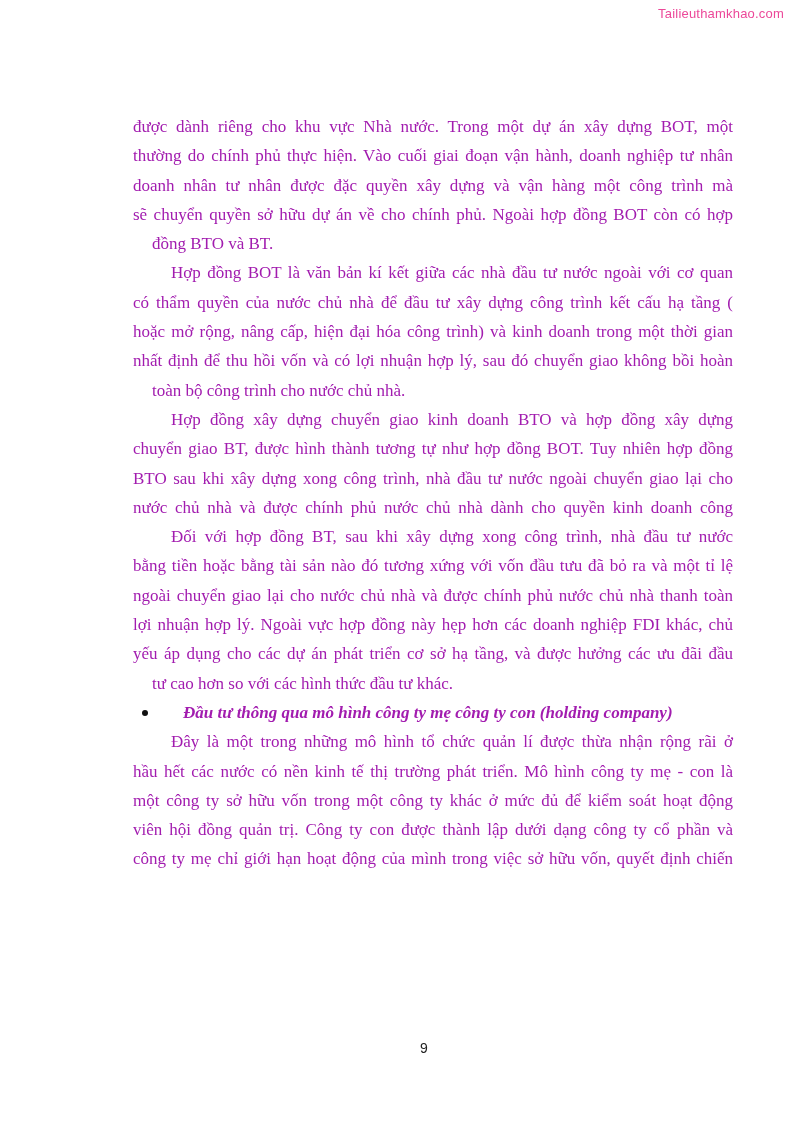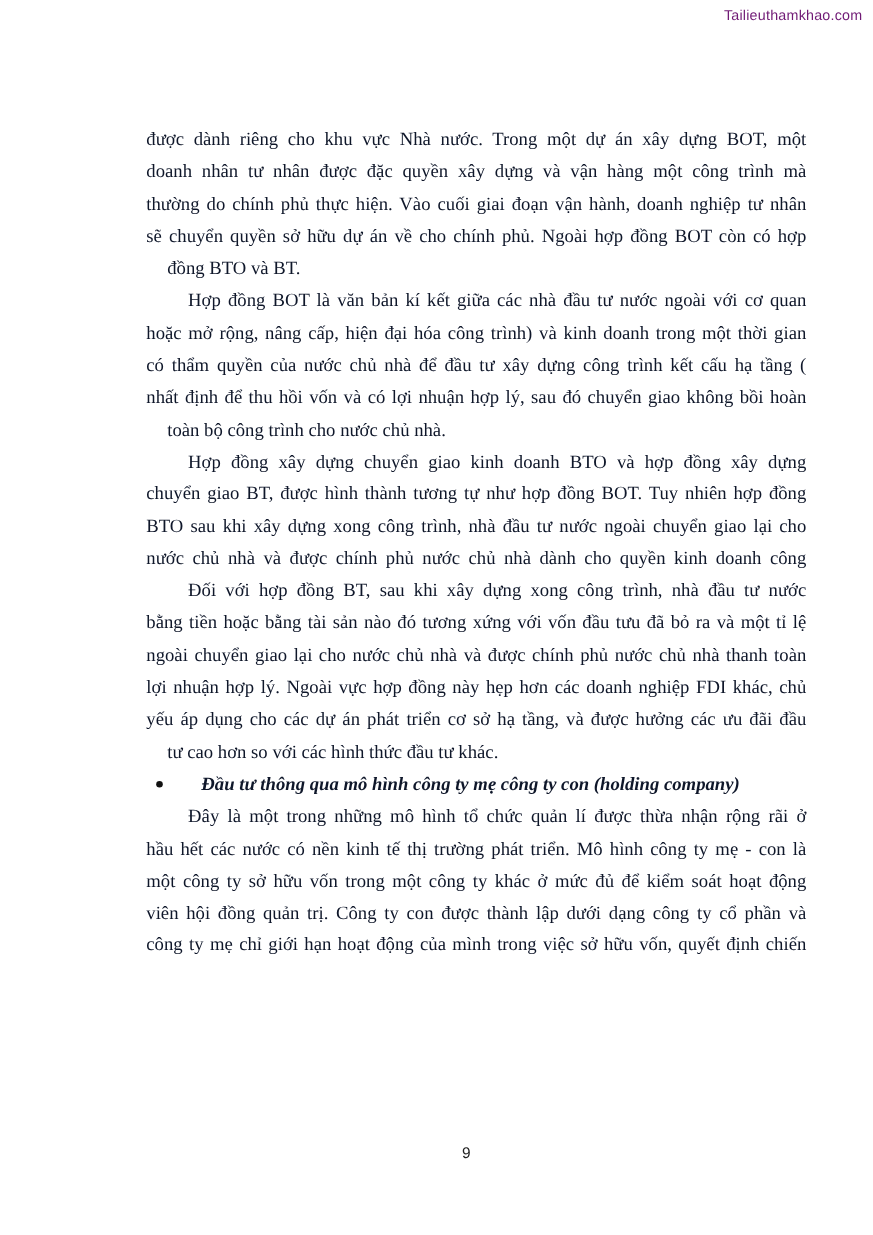--- a/index.html
+++ b/index.html
@@ -1,24 +1,24 @@
 <!DOCTYPE html>
 <html><head>
 <meta charset="utf-8">
 <style>
   html, body { margin: 0; padding: 0; background: #ffffff; }
   body { width: 794px; height: 1123px; position: relative; overflow: hidden; }
   .watermark {
     position: absolute; top: 6px; right: 10px;
     font-family: "Liberation Sans", sans-serif; font-size: 13px;
-    color: #701a75; letter-spacing: 0.2px;
+    color: #ec4899; letter-spacing: 0.2px;
   }
   .page {
     position: absolute; left: 133px; top: 112px; width: 600px;
-    font-family: "Liberation Serif", serif; font-size: 17px; color: #0f172a;
+    font-family: "Liberation Serif", serif; font-size: 17px; color: #a21caf;
   }
   .line {
     height: 29.3px; line-height: 29.3px;
     text-align: justify; text-align-last: justify;
     white-space: nowrap; overflow: visible;
   }
   .line.last { text-align-last: left; margin-left: 19px; }
   .line.indent { padding-left: 38px; }
   .bullet-line {
     height: 29.3px; line-height: 29.3px; font-weight: bold;
@@ -35,30 +35,30 @@
 </style>
 </head>
 <body>
 
 <div class="watermark">Tailieuthamkhao.com</div>
 
 <div class="page">
 
   <div>
     <div class="line">được dành riêng cho khu vực Nhà nước. Trong một dự án xây dựng BOT, một</div>
+    <div class="line">thường do chính phủ thực hiện.  Vào cuối giai đoạn vận hành, doanh nghiệp tư nhân</div>
     <div class="line">doanh nhân tư nhân được đặc quyền xây dựng và vận hàng một công trình mà</div>
-    <div class="line">thường do chính phủ thực hiện.  Vào cuối giai đoạn vận hành, doanh nghiệp tư nhân</div>
     <div class="line">sẽ chuyển quyền sở hữu dự án về cho chính phủ. Ngoài hợp đồng BOT còn có hợp</div>
     <div class="line last">đồng BTO và BT.</div>
   </div>
 
   <div>
     <div class="line indent">Hợp đồng BOT là văn bản kí kết giữa các nhà đầu tư nước ngoài với cơ quan</div>
+    <div class="line">có thẩm quyền của nước chủ nhà để đầu tư xây dựng công trình kết cấu hạ tầng (</div>
     <div class="line">hoặc mở rộng, nâng cấp, hiện đại hóa công trình) và kinh doanh trong một thời gian</div>
-    <div class="line">có thẩm quyền của nước chủ nhà để đầu tư xây dựng công trình kết cấu hạ tầng (</div>
     <div class="line">nhất định để thu hồi vốn và có lợi nhuận hợp lý, sau đó chuyển giao không bồi hoàn</div>
     <div class="line last">toàn bộ công trình cho nước chủ nhà.</div>
   </div>
 
   <div>
     <div class="line indent">Hợp đồng xây dựng chuyển giao kinh doanh BTO và hợp đồng xây dựng</div>
     <div class="line">chuyển giao BT, được hình thành tương tự như hợp đồng BOT. Tuy nhiên hợp đồng</div>
     <div class="line">BTO sau khi xây dựng xong công trình, nhà đầu tư nước ngoài chuyển giao lại cho</div>
     <div class="line">nước chủ nhà và được chính phủ nước chủ nhà dành cho quyền kinh doanh công</div>
   </div>

